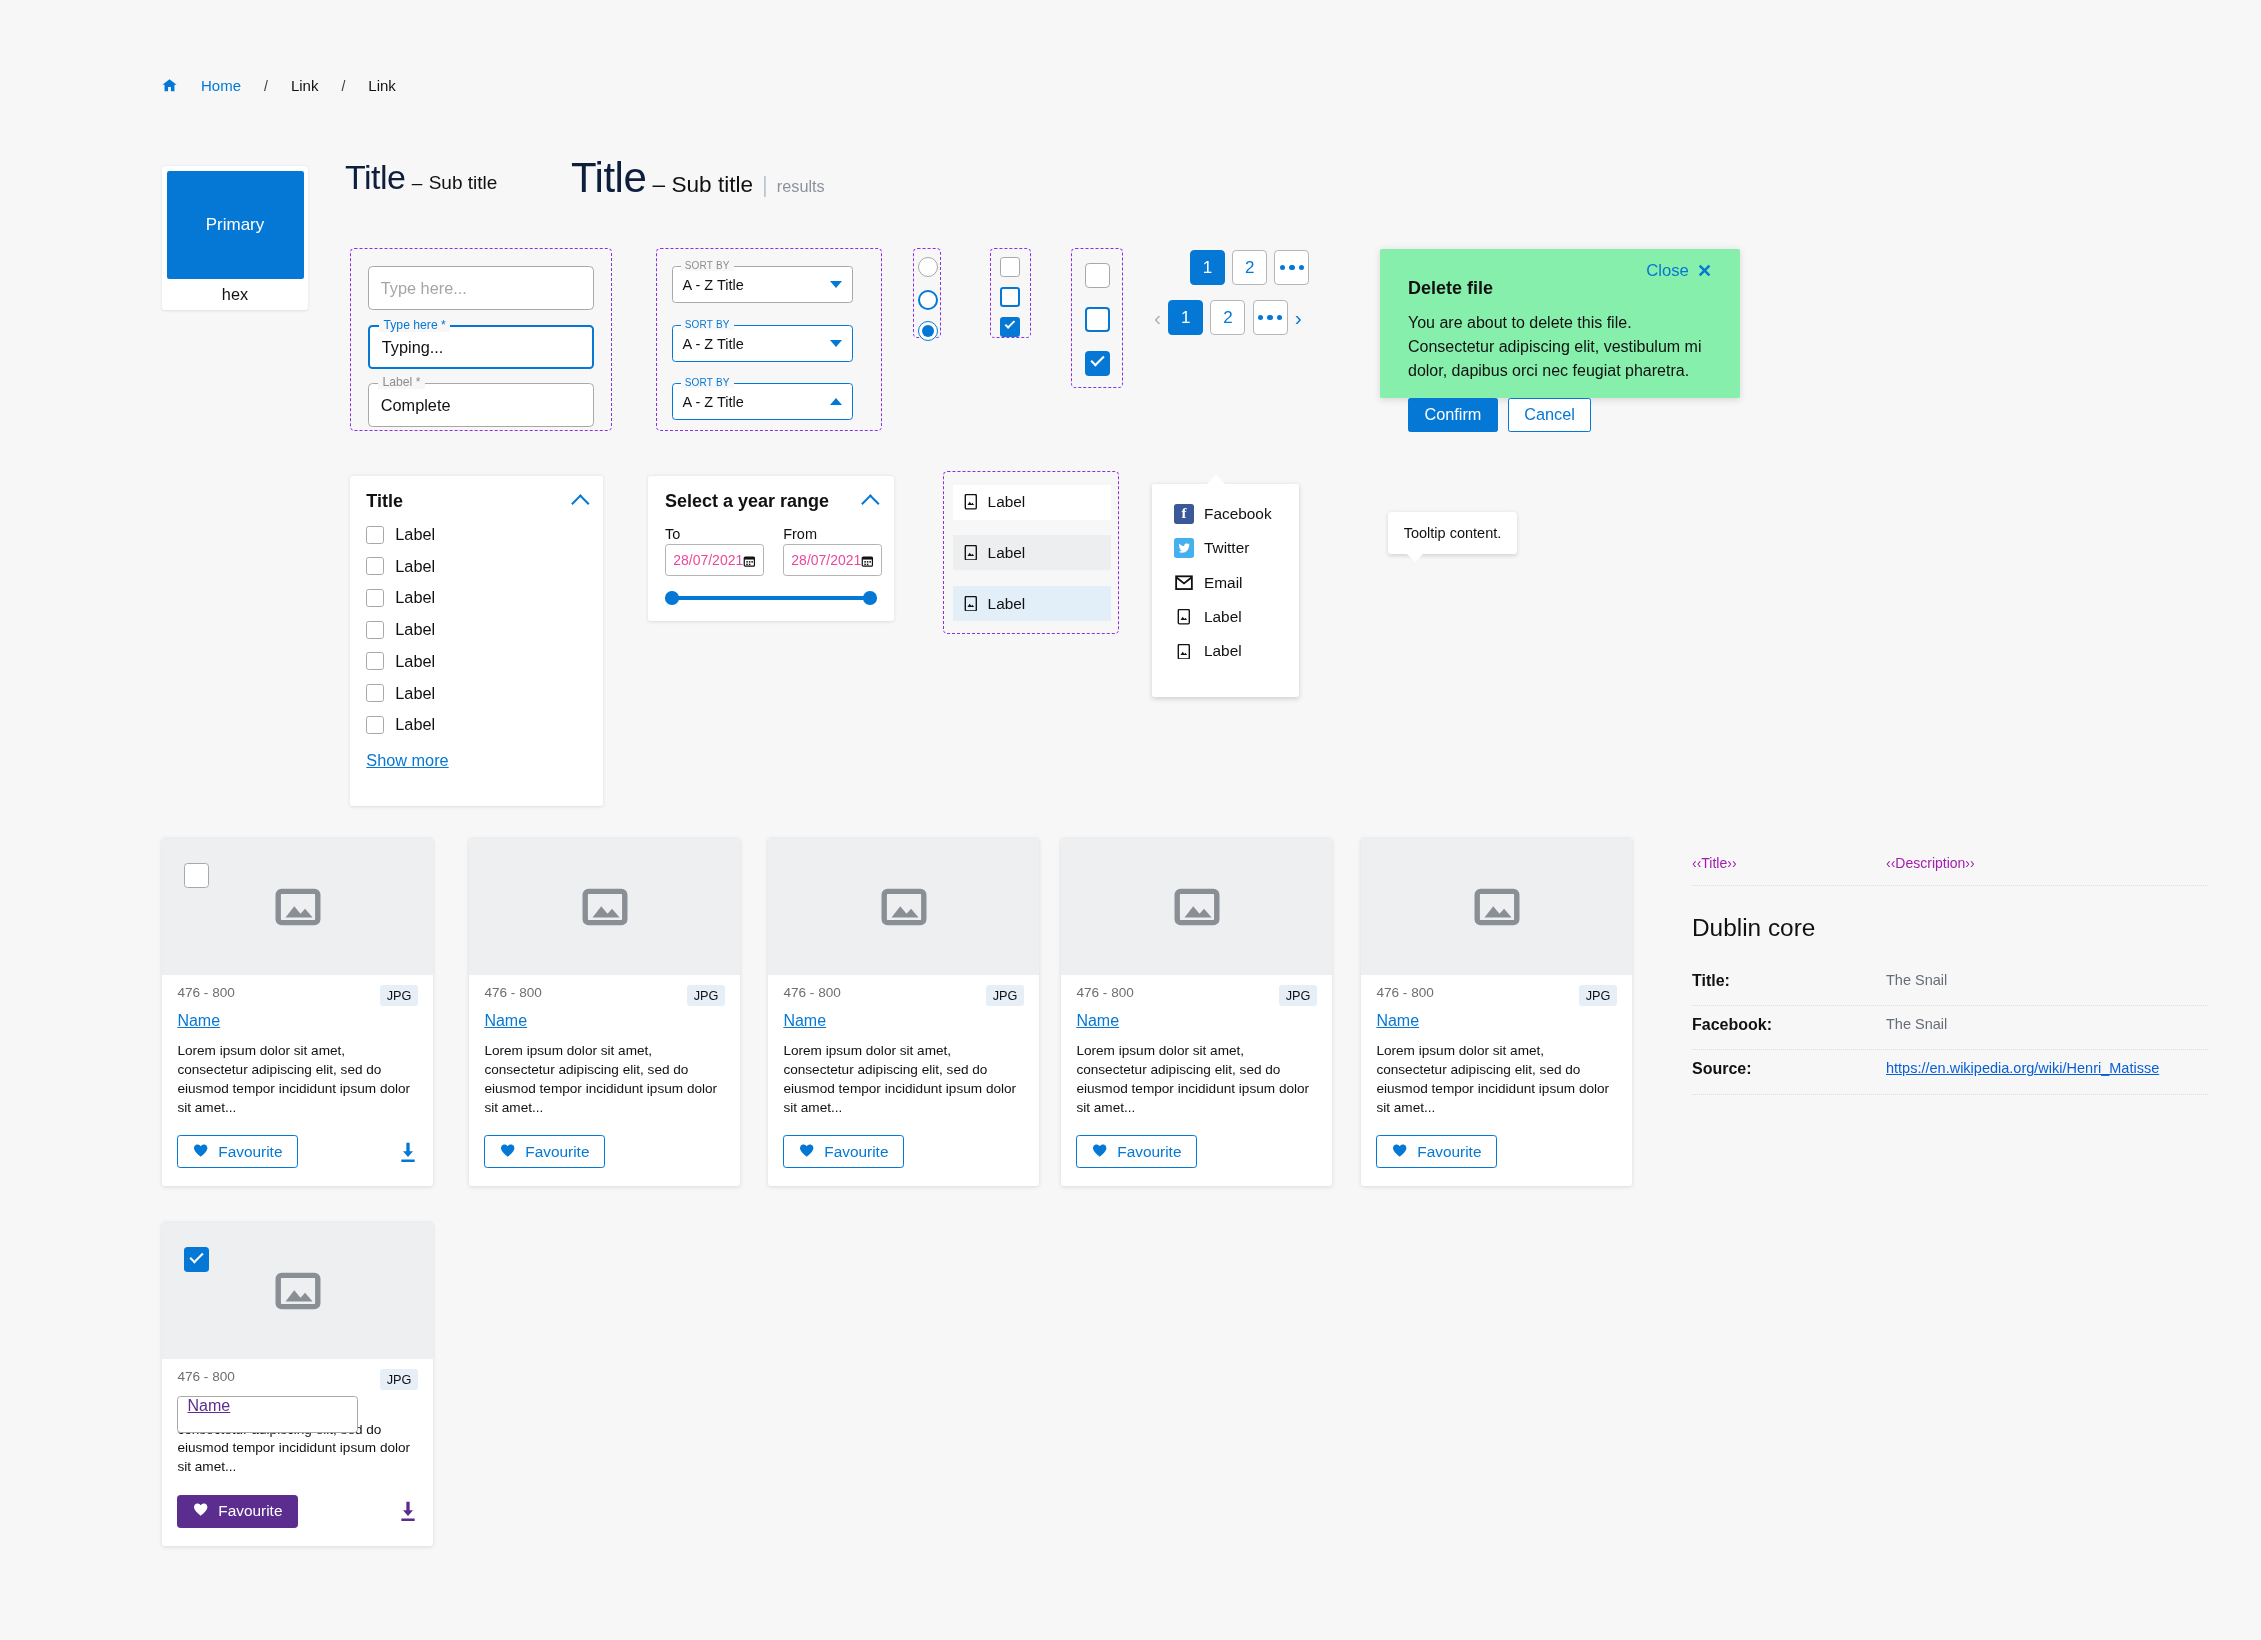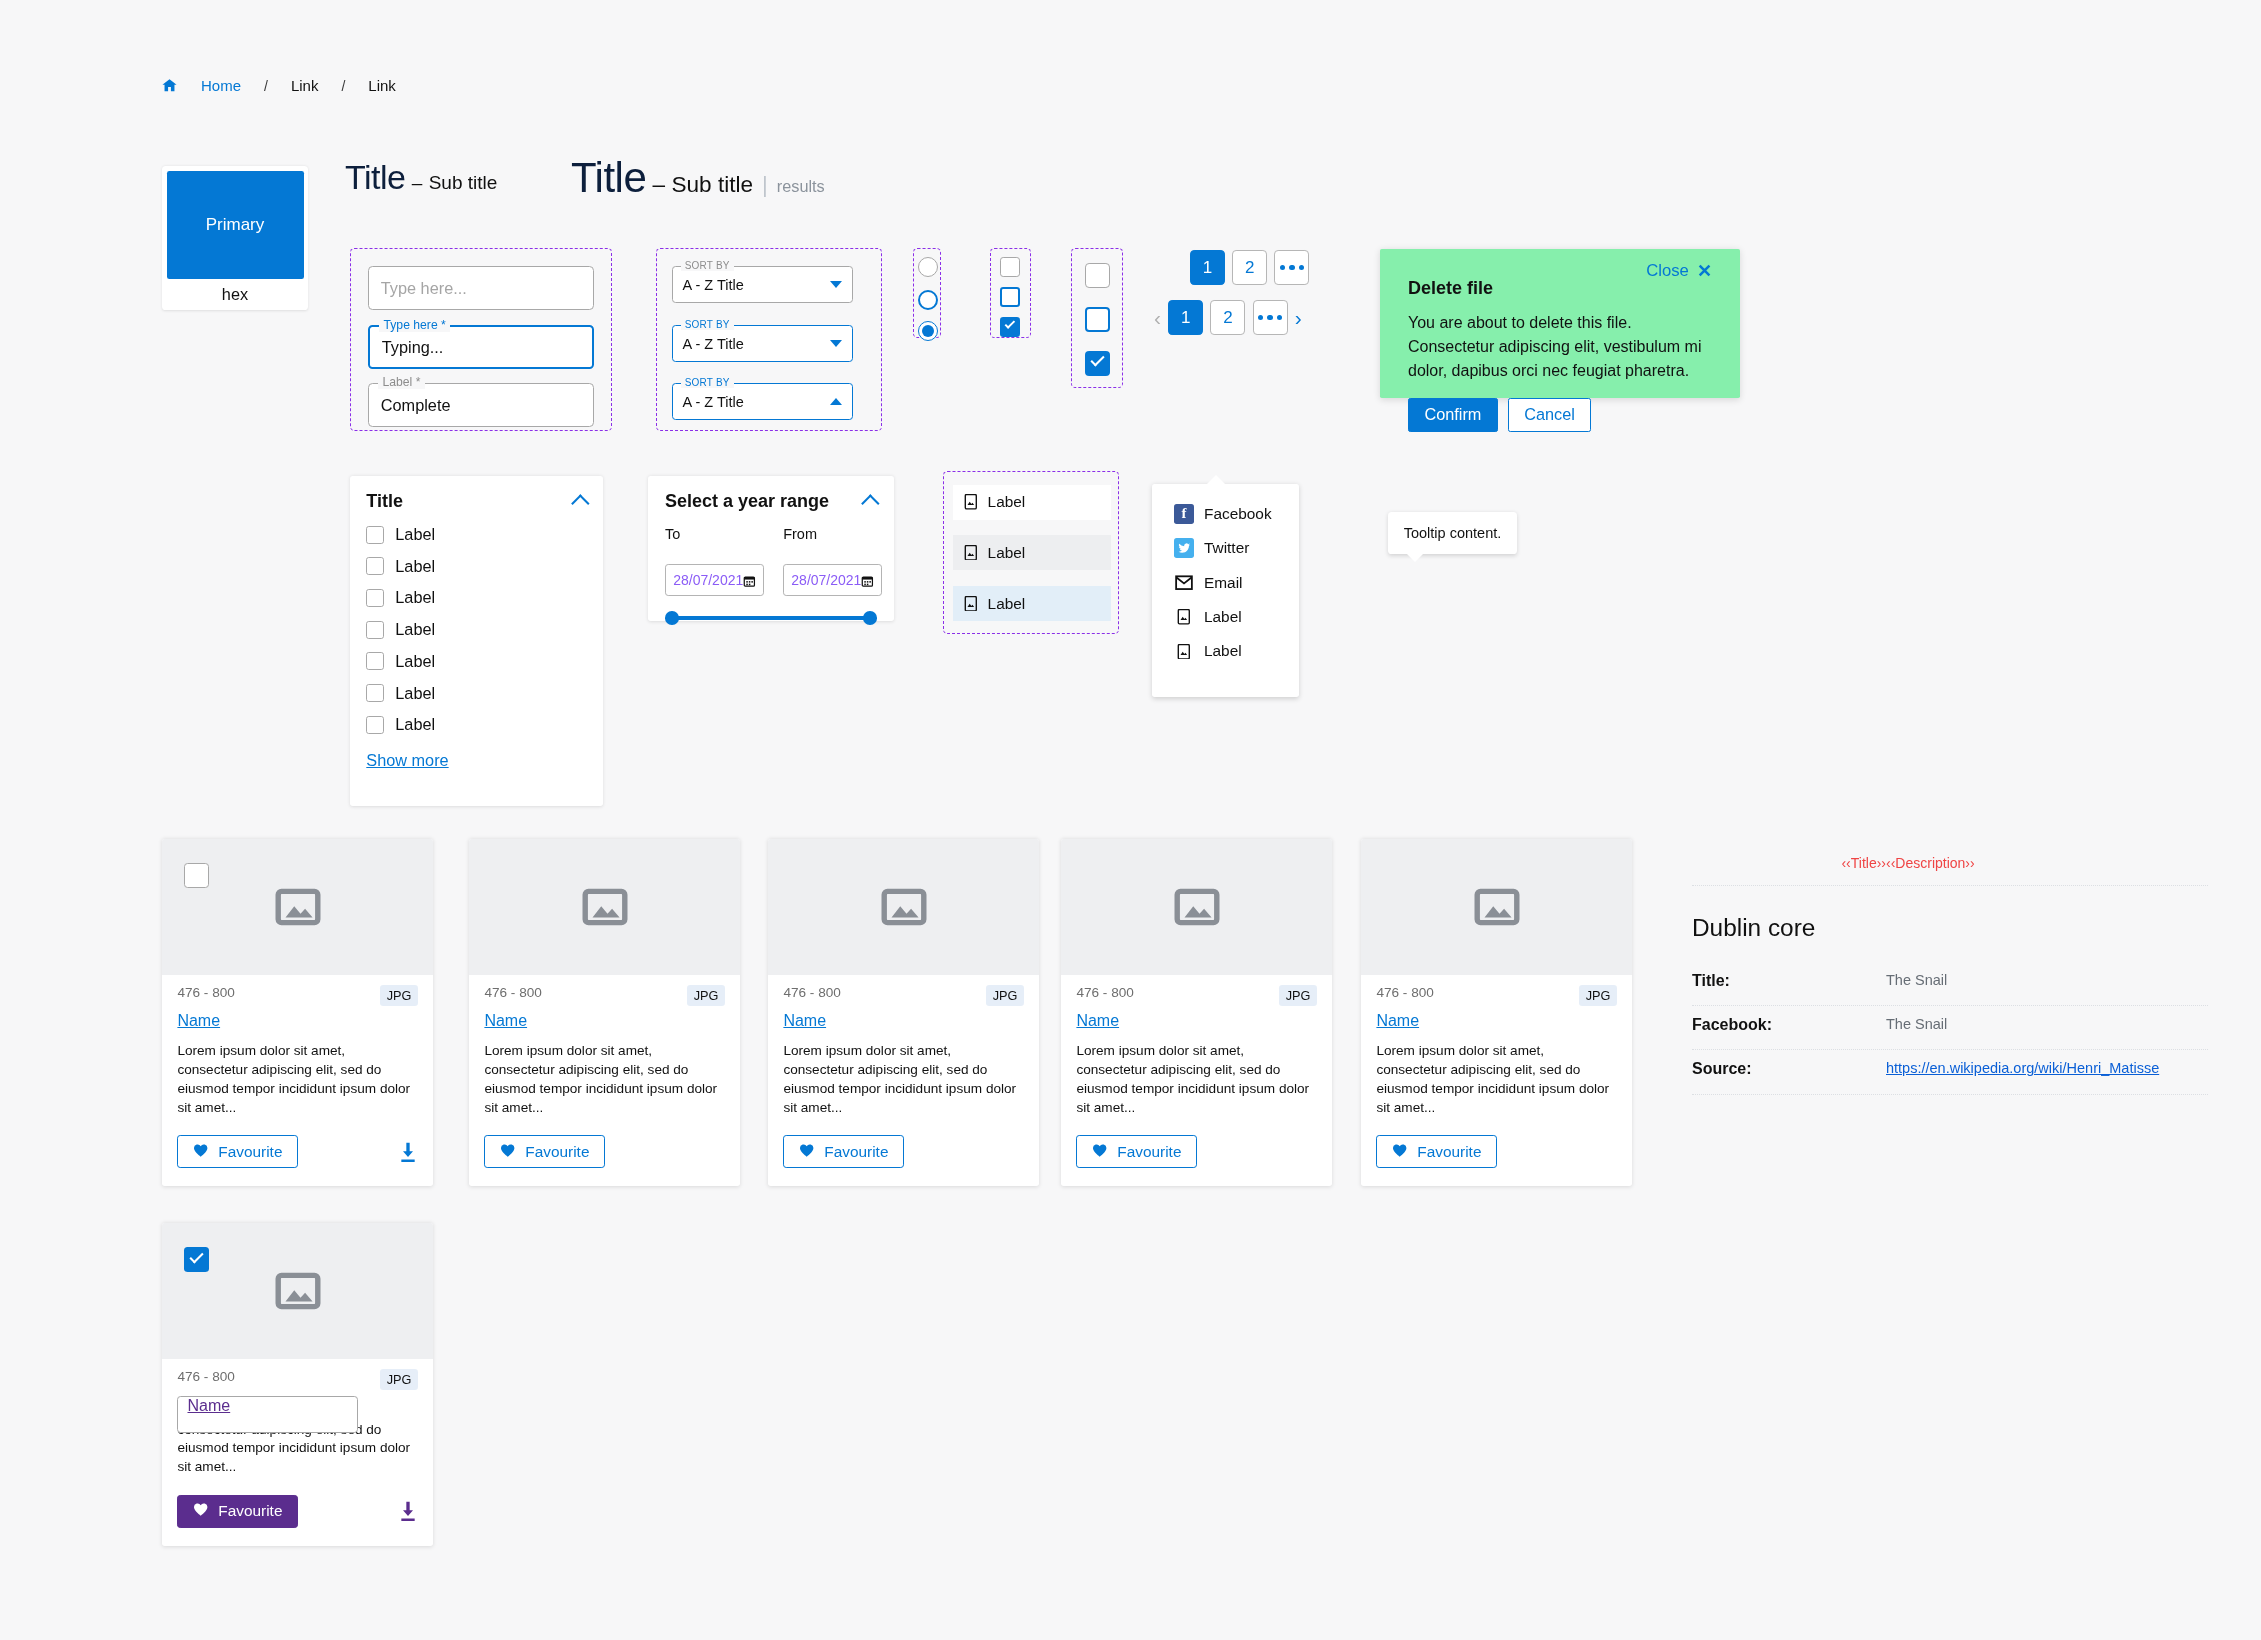--- a/index.html
+++ b/index.html
@@ -134,22 +134,22 @@
   #filter-card .showmore { margin-top: 16.3px; font-size: 16.3px; color:#0478d4; text-decoration: underline; }
 
   
   #year-card { left: 648px; top: 476px; width: 246px; height: 145px; background:#fff;
                border-radius: 2.7px; box-shadow: 0 0.9px 3.6px rgba(0,0,0,.11); padding: 15.4px 17px; }
   #year-card .yhead { display:flex; justify-content:space-between; align-items:center; }
   #year-card .yttl { font-size: 18px; font-weight: 700; }
   #year-card .cols { display:flex; gap: 19px; margin-top: 13.6px; }
   #year-card .col { flex: 1; }
   #year-card .cap { font-size: 14.5px; color:#111; }
-  #year-card .dateinput { margin-top: 22px; height: 32px; border: 0.9px solid #b4b4b4; border-radius: 3.2px;
-                          background:#fff; display:flex; align-items:center; justify-content:space-between; padding: 0 7.2px; font-size: 14px; color:#8b5cf6; }
+  #year-card .dateinput { margin-top: 2px; height: 32px; border: 0.9px solid #b4b4b4; border-radius: 3.2px;
+                          background:#fff; display:flex; align-items:center; justify-content:space-between; padding: 0 7.2px; font-size: 14px; color:#ec4899; }
   .cal-ico { width: 12.7px; height: 12.2px; }
   #year-card .slider { margin-top: 15.4px; position:relative; height: 13.6px; }
   #year-card .track { position:absolute; left: 6.3px; right: 6.3px; top: 5px; height: 4.1px; background:#0478d4; border-radius: 2.3px; }
   #year-card .knob { position:absolute; top: 0; width: 13.6px; height: 13.6px; border-radius:50%; background:#0478d4; }
 
   
   #labels-box { left: 943px; top: 471px; width: 176px; height: 163px; }
   .lrow { position:absolute; left: 9px; width: 158px; height: 35px; display:flex; align-items:center; gap: 10px; padding-left: 11px; font-size: 15.4px; }
   .lrow.w { background:#fff; top: 12.7px; }
   .lrow.g { background:#edeef0; top: 63px; }
@@ -188,21 +188,21 @@
   .card .desc { margin-top: 11.8px; font-size: 13.6px; line-height: 1.38; color:#111; }
   .card .actions { margin-top: 18px; display:flex; align-items:center; justify-content:space-between; }
   .fav { border: 0.9px solid #0478d4; border-radius: 3.2px; background:#fff; color:#0478d4;
          display:flex; gap: 10px; padding: 6.3px 14.5px; font-size: 15.4px; }
   .fav.filled { background:#5b2d8e; border-color:#5b2d8e; color:#fff; }
   .heart { width: 15.4px; height: 14.5px; }
   .dl { width: 20px; height: 22px; }
 
   
   #meta { left: 1692px; top: 855px; width: 516px; }
-  #meta .hrow { display:flex; font-size: 14px; color:#ef4444; padding-bottom: 13.6px; text-align: right; }
+  #meta .hrow { display:flex; font-size: 14px; color:#a21caf; padding-bottom: 13.6px; }
   #meta .hrow .c1 { width: 194px; }
   #meta .dc { font-size: 24.4px; margin: 28px 0 20px 0; font-weight: 400; }
   #meta .drow { display:flex; align-items:flex-start; padding: 10px 0 15.4px 0; border-top: 0.9px dotted #dcdfe3; }
   #meta .drow:first-of-type { border-top: none; }
   #meta .k { width: 194px; font-size: 16px; font-weight: 700; }
   #meta .v { font-size: 14.5px; color:#666d75; }
   #meta .v.link { color:#0a5fd6; text-decoration: underline; }
   #meta .sepline { border-top: 0.9px dotted #dcdfe3; }
 </style>
 </head>

